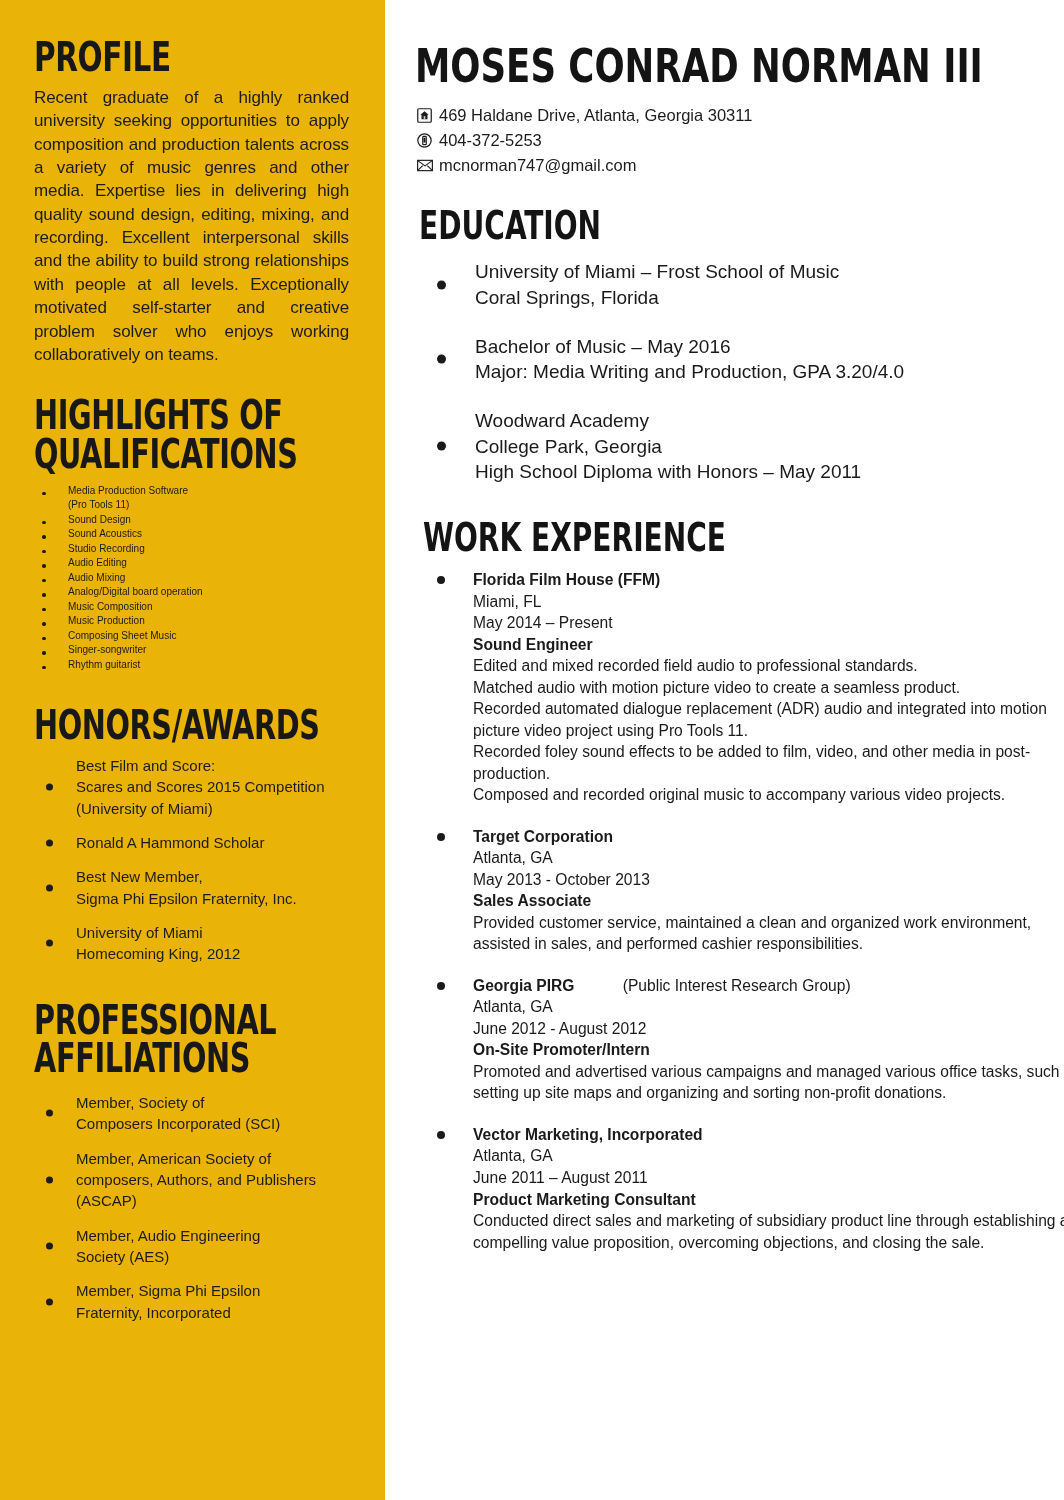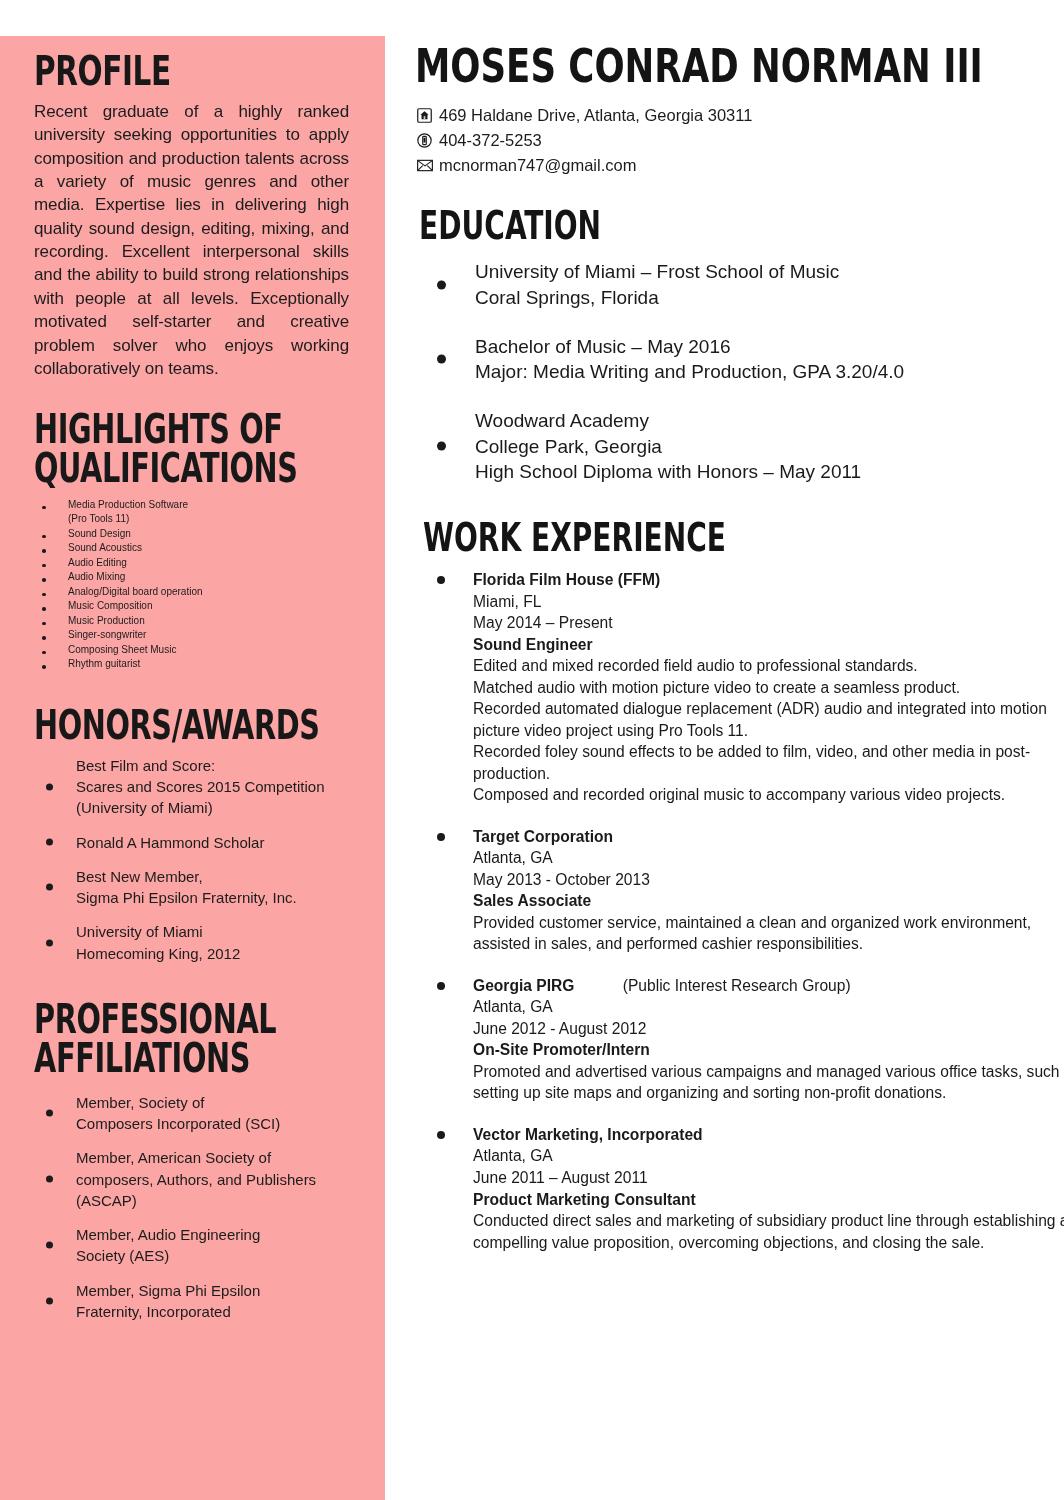--- a/index.html
+++ b/index.html
@@ -9,23 +9,22 @@
     background:#ffffff;
     color:#171717;
     overflow:hidden;
   }
   .page { position:relative; width:1064px; height:1500px; display:flex; }
 
   
   .sidebar {
     width:385px;
     flex:0 0 385px;
-    background:#fca5a5;
-    padding:16px 36px 0 34px;
-    margin-top:36px;
+    background:#eab308;
+    padding:38px 36px 0 34px;
   }
   .side-h {
     font-family:"Liberation Sans Narrow","DejaVu Sans Condensed","Liberation Sans", sans-serif;
     font-weight:700;
     font-size:40px;
     line-height:0.97;
     letter-spacing:-0.5px;
     transform:scaleX(0.80);
     transform-origin:left center;
     white-space:pre-line;
@@ -169,27 +168,28 @@
 
     <h1 class="side-h h-profile">PROFILE</h1>
     <p class="profile-text">Recent graduate of a highly ranked university seeking opportunities to apply composition and production talents across a variety of music genres and other media. Expertise lies in delivering high quality sound design, editing, mixing, and recording. Excellent interpersonal skills and the ability to build strong relationships with people at all levels. Exceptionally motivated self-starter and creative problem solver who enjoys working collaboratively on teams.</p>
 
     <h1 class="side-h h-highl">HIGHLIGHTS OF
 QUALIFICATIONS</h1>
     <ul class="qual" id="qual-list">
         <li><span class="dot"></span><span>Media Production Software</span><span class="sub">(Pro Tools 11)</span></li>
         <li><span class="dot"></span><span>Sound Design</span></li>
         <li><span class="dot"></span><span>Sound Acoustics</span></li>
+        <li><span class="dot"></span><span>Studio Recording</span></li>
         <li><span class="dot"></span><span>Audio Editing</span></li>
         <li><span class="dot"></span><span>Audio Mixing</span></li>
         <li><span class="dot"></span><span>Analog/Digital board operation</span></li>
         <li><span class="dot"></span><span>Music Composition</span></li>
         <li><span class="dot"></span><span>Music Production</span></li>
+        <li><span class="dot"></span><span>Composing Sheet Music</span></li>
         <li><span class="dot"></span><span>Singer-songwriter</span></li>
-        <li><span class="dot"></span><span>Composing Sheet Music</span></li>
         <li><span class="dot"></span><span>Rhythm guitarist</span></li>
       </ul>
 
     <h1 class="side-h h-honors">HONORS/AWARDS</h1>
     <ul class="bigbul" id="honors-list">
         <li>
           <span class="dot"></span>
           <span class="ln">Best Film and Score:</span>
           <span class="ln">Scares and Scores 2015 Competition</span>
           <span class="ln">(University of Miami)</span>

